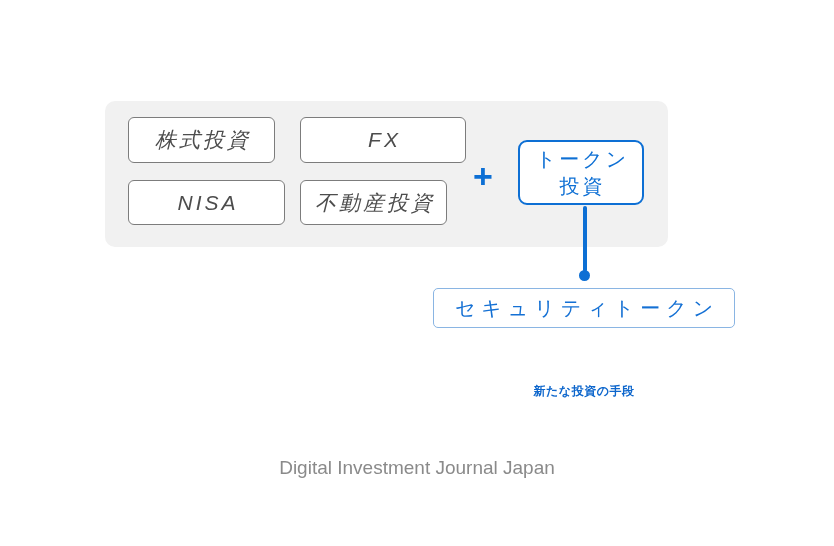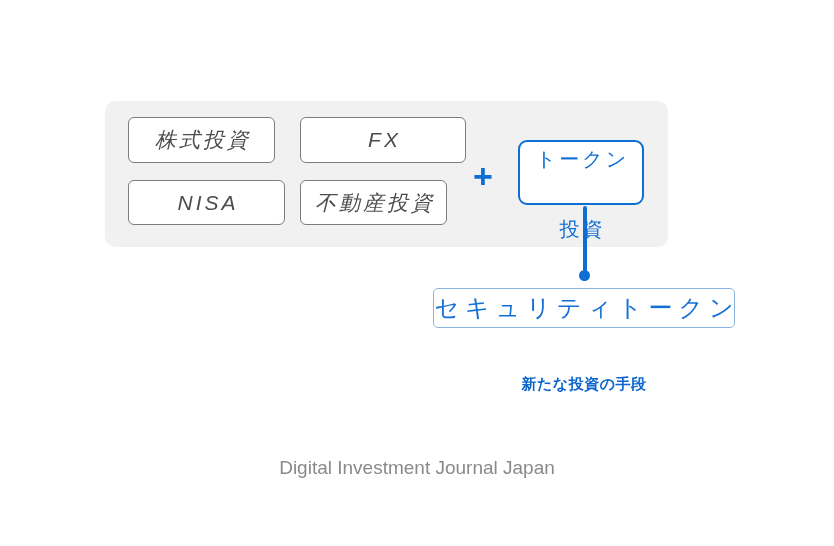--- a/index.html
+++ b/index.html
@@ -68,21 +68,21 @@
     border-radius: 9px;
     box-sizing: border-box;
     display: flex;
     flex-direction: column;
     align-items: center;
     justify-content: center;
     color: #0d6fd4;
     font-size: 20px;
     line-height: 1.35;
   }
-  .tokenbox .tline { text-align: center; letter-spacing: 3px; padding-left: 3px; white-space: nowrap; margin-top: 43px; }
+  .tokenbox .tline { text-align: center; letter-spacing: 3px; padding-left: 3px; white-space: nowrap; }
   .connector {
     position: absolute;
     left: 583px;
     top: 206px;
     width: 4px;
     height: 66px;
     background: #0d6fd4;
     border-radius: 2px;
   }
   .dot {
@@ -101,33 +101,33 @@
     width: 302px;
     height: 40px;
     background: #ffffff;
     border: 1.5px solid #8ab5e3;
     border-radius: 5px;
     box-sizing: border-box;
     display: flex;
     align-items: center;
     justify-content: center;
     color: #1470d4;
-    font-size: 24px;
+    font-size: 20px;
   }
   .ttype .ttxt { letter-spacing: 6px; margin-right: -6px; white-space: nowrap; }
   .t1 { top: 288px; }
   .t2 { top: 334px; }
   .caption {
     position: absolute;
     left: 433px;
-    top: 375px;
+    top: 383px;
     width: 302px;
     text-align: center;
     color: #0d66cc;
-    font-size: 15px;
+    font-size: 12px;
     font-weight: 700;
     letter-spacing: 0.5px;
   }
   .footer {
     position: absolute;
     left: 0;
     top: 457px;
     width: 834px;
     text-align: center;
     color: #8a8a8a;

